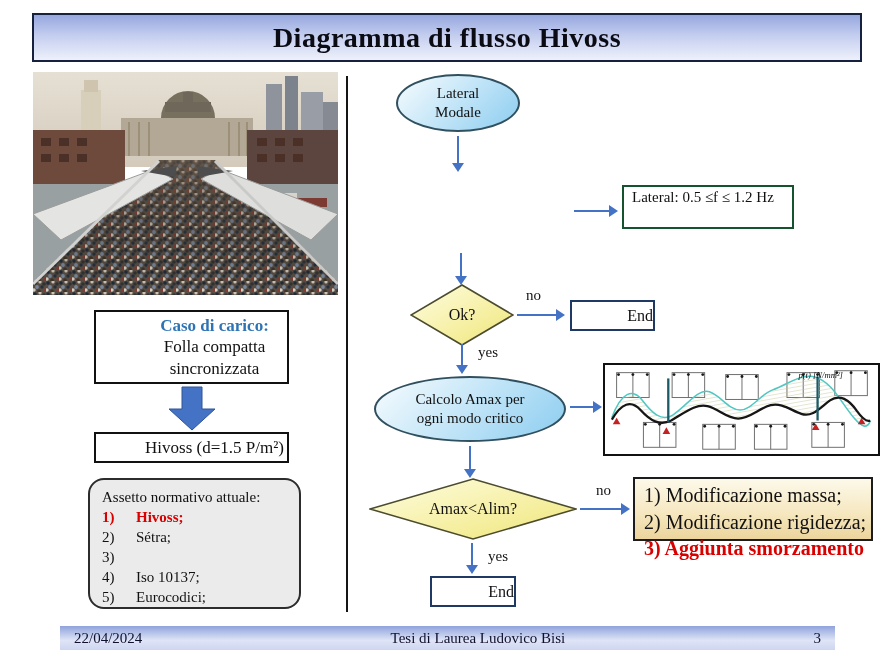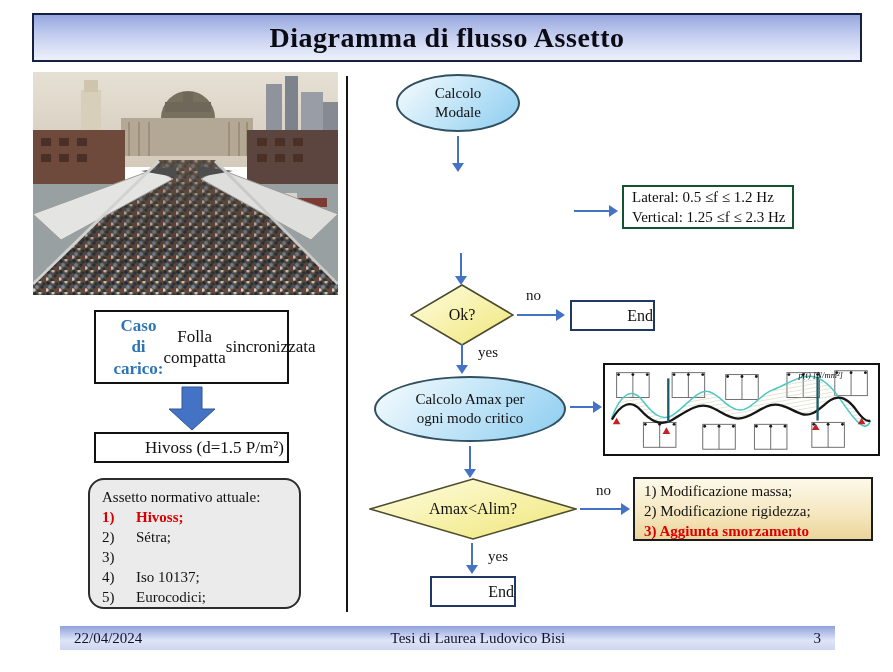--- a/index.html
+++ b/index.html
@@ -16,21 +16,21 @@
   
   .footerbar{position:absolute;left:60px;top:626px;width:775px;height:16px;
     background:linear-gradient(to bottom,#8fa2dc 0%,#dfe5f6 60%,#cdd6f0 100%);
     display:flex;align-items:center;justify-content:space-between;
     padding:12px 14px;box-sizing:border-box;font-size:15px;color:#10102e;}
 
   .divider{position:absolute;left:346px;top:76px;width:2px;height:536px;background:#151515;}
 
   
   .plainbox{position:absolute;background:#fff;border:2px solid #111;box-sizing:border-box;
-    display:flex;flex-direction:row;align-items:center;justify-content:center;text-align:center;padding-left:46px;}
+    display:flex;flex-direction:column;align-items:center;justify-content:center;text-align:center;padding-left:46px;}
   .endbox{position:absolute;background:#fff;border:2px solid #1f3864;box-sizing:border-box;
     display:flex;align-items:center;justify-content:flex-end;font-size:16px;}
 
   .caso-title{color:#2e74b5;font-weight:bold;font-size:17px;line-height:1.25;}
   .caso-line{font-size:17px;line-height:1.25;}
 
   .assetto{position:absolute;left:88px;top:478px;width:213px;height:131px;
     background:#ebebeb;border:2px solid #2c2c2c;border-radius:16px;box-sizing:border-box;
     padding:8px 14px 4px 12px;font-size:15px;line-height:1.33;}
   .assetto .row{display:flex;}
@@ -48,34 +48,34 @@
   .edge-label{position:absolute;font-size:15px;color:#141414;}
   .connector{position:absolute;overflow:visible;}
 
   .rangebox{position:absolute;left:622px;top:185px;width:172px;height:44px;
     background:#fff;border:2px solid #14532d;box-sizing:border-box;
     padding:1px 0 0 8px;font-size:15px;line-height:1.32;}
 
   .modbox{position:absolute;left:633px;top:477px;width:240px;height:64px;
     border:2px solid #1c1c1c;box-sizing:border-box;
     background:linear-gradient(to bottom,#fdf9ea 0%,#f5e6bd 60%,#ecd49c 100%);
-    padding:3px 0 0 9px;font-size:15px;line-height:1.33;}
+    padding:3px 0 0 9px;font-size:20px;line-height:1.33;}
 
   .figurebox{position:absolute;left:603px;top:363px;width:277px;height:93px;
     background:#fff;border:2px solid #111;box-sizing:border-box;}
 
   .photo{position:absolute;left:33px;top:72px;width:305px;height:223px;}
 </style>
 </head>
 <body>
 
 <div class="slide">
 
   <div class="titlebar">
-    <span>Diagramma di flusso Assetto</span>
+    <span>Diagramma di flusso Hivoss</span>
   </div>
 
   <svg class="photo" viewBox="0 0 305 223">
     <defs>
       <linearGradient id="sky" x1="0" y1="0" x2="0" y2="1">
         <stop offset="0" stop-color="#e6e0d4"></stop>
           <stop offset="1" stop-color="#d3cabb"></stop>
       </linearGradient>
       <pattern id="crowd" width="13" height="11" patternUnits="userSpaceOnUse">
         <rect width="13" height="11" fill="#594f46"></rect>
@@ -181,38 +181,37 @@
       <span class="num">4)</span>
       <span>Iso 10137;</span>
     </div>
     <div class="row">
       <span class="num">5)</span>
       <span>Eurocodici;</span>
     </div>
   </div>
 
   <div class="ellipse" style="left:396px;top:74px;width:124px;height:58px;">
-    <span>Calcolo</span>
+    <span>Lateral</span>
     <span>Modale</span>
   </div>
 
   <svg class="connector" style="left:452px;top:136px;" width="12" height="36">
     <line x1="6" y1="0" x2="6" y2="28" stroke="#4472c4" stroke-width="2"></line>
     <polygon points="0,27 12,27 6,36" fill="#4472c4"></polygon>
   </svg>
 
 
   <svg class="connector" style="left:574px;top:205px;" width="44" height="12">
     <line x1="0" y1="6" x2="36" y2="6" stroke="#4472c4" stroke-width="2"></line>
     <polygon points="35,0 35,12 44,6" fill="#4472c4"></polygon>
   </svg>
 
   <div class="rangebox">
     <div>Lateral: 0.5 ≤f ≤ 1.2 Hz</div>
-    <div>Vertical: 1.25 ≤f ≤ 2.3 Hz</div>
   </div>
 
   <svg class="connector" style="left:455px;top:253px;" width="12" height="32">
     <line x1="6" y1="0" x2="6" y2="24" stroke="#4472c4" stroke-width="2"></line>
     <polygon points="0,23 12,23 6,32" fill="#4472c4"></polygon>
   </svg>
 
   <div class="diamond" style="left:410px;top:284px;width:104px;height:62px;">
     <svg width="104" height="62" style="position:absolute;inset:0;">
       <defs>

